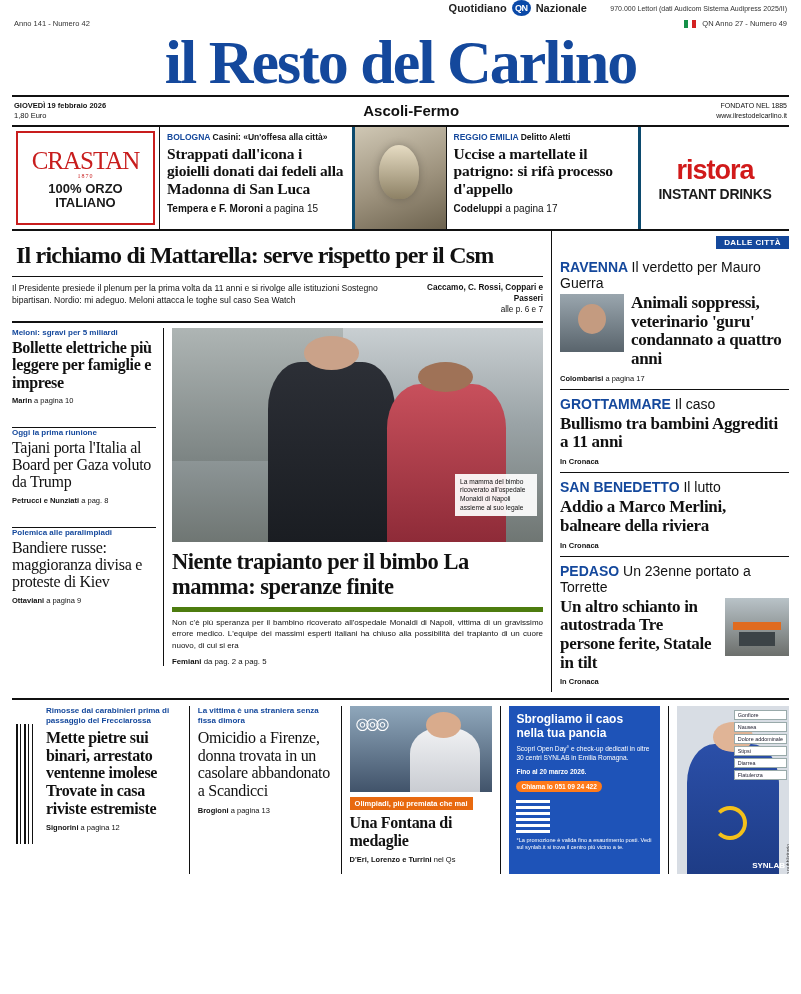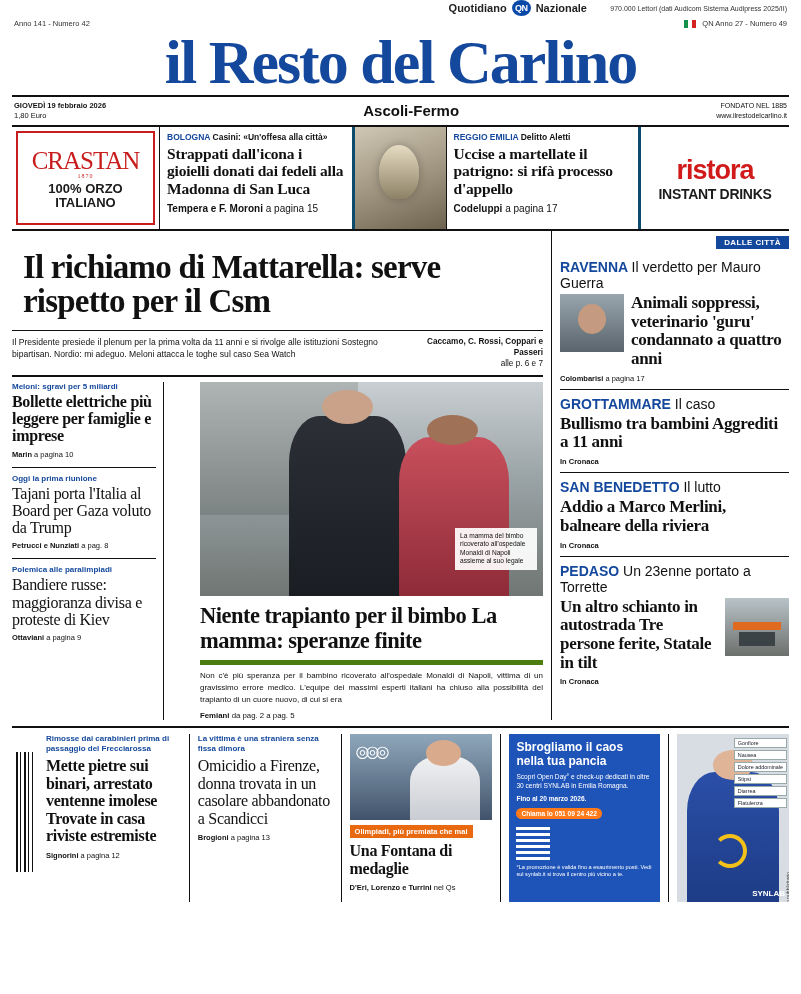--- a/index.html
+++ b/index.html
@@ -86,34 +86,34 @@
   .ristora .r1 { font-family:"Liberation Sans", sans-serif; font-weight:bold; font-size:27px; color:#d11a1a; letter-spacing:-1px; }
   .ristora .r2 { font-family:"Liberation Sans", sans-serif; font-weight:bold; font-size:14px; color:#1b1b1b; letter-spacing:-0.3px; }
 
   
   .main { display:flex; gap:0; }
   .col-left { width:540px; padding-right:8px; border-right:1px solid #111; }
   .col-right { width:237px; padding-left:8px; }
 
   .lead { padding:8px 0 6px 0; }
   .lead h1 {
-    margin:11px; font-size:33px; line-height:1.04; font-weight:bold; letter-spacing:-0.8px;
+    margin:4px; font-size:24px; line-height:1.04; font-weight:bold; letter-spacing:-0.8px;
   }
   .lead .deck {
     display:flex; gap:10px; margin-top:8px; border-top:1px solid #111; padding-top:5px;
   }
   .lead .deck .txt { flex:1; font-family:"Liberation Sans", sans-serif; font-size:8.6px; line-height:1.4; }
   .lead .deck .ref { width:118px; font-family:"Liberation Sans", sans-serif; font-size:8.2px; text-align:right; font-weight:bold; line-height:1.35; }
   .lead .deck .ref .pg { font-weight:normal; }
 
   .mid { display:flex; border-top:2px solid #111; padding-top:5px; }
   .mid-left { width:152px; padding-right:7px; border-right:1px solid #111; }
-  .mid-right { flex:1; padding-left:8px;margin-left:28px; }
-
-  .brief { padding-bottom:8px; margin-bottom:6px; border-bottom:1px solid #111; }
+  .mid-right { flex:1; padding-left:8px; }
+
+  .brief { padding-bottom:22px; border-bottom:1px solid #111; }
   .brief:last-child { border-bottom:none; }
   .brief .kick { font-family:"Liberation Sans", sans-serif; font-size:8px; color:#14489c; font-weight:bold; margin-bottom:2px; }
   .brief h4 { margin:0; font-size:16px; line-height:1.08; font-weight:bold; letter-spacing:-0.3px; }
   .brief h4.serif-light { font-weight:normal; }
   .brief .by { font-family:"Liberation Sans", sans-serif; font-size:7.5px; margin-top:5px; font-weight:bold; }
   .brief .by .norm { font-weight:normal; }
 
   .photo-main { width:100%; height:214px; position:relative; overflow:hidden; background:#8d8f8a; }
   .photo-main .sky { position:absolute; inset:0; background:linear-gradient(180deg,#c9cfd2 0%,#9aa3a6 45%,#6f7673 100%); }
   .photo-main .bld { position:absolute; left:0; top:0; width:46%; height:62%; background:linear-gradient(180deg,#aeb5b4,#7c8483); }

